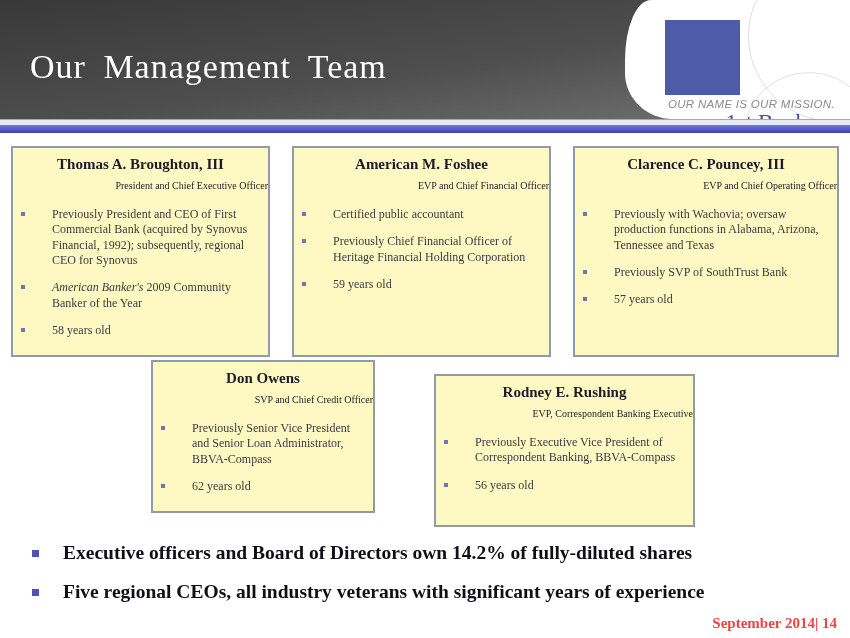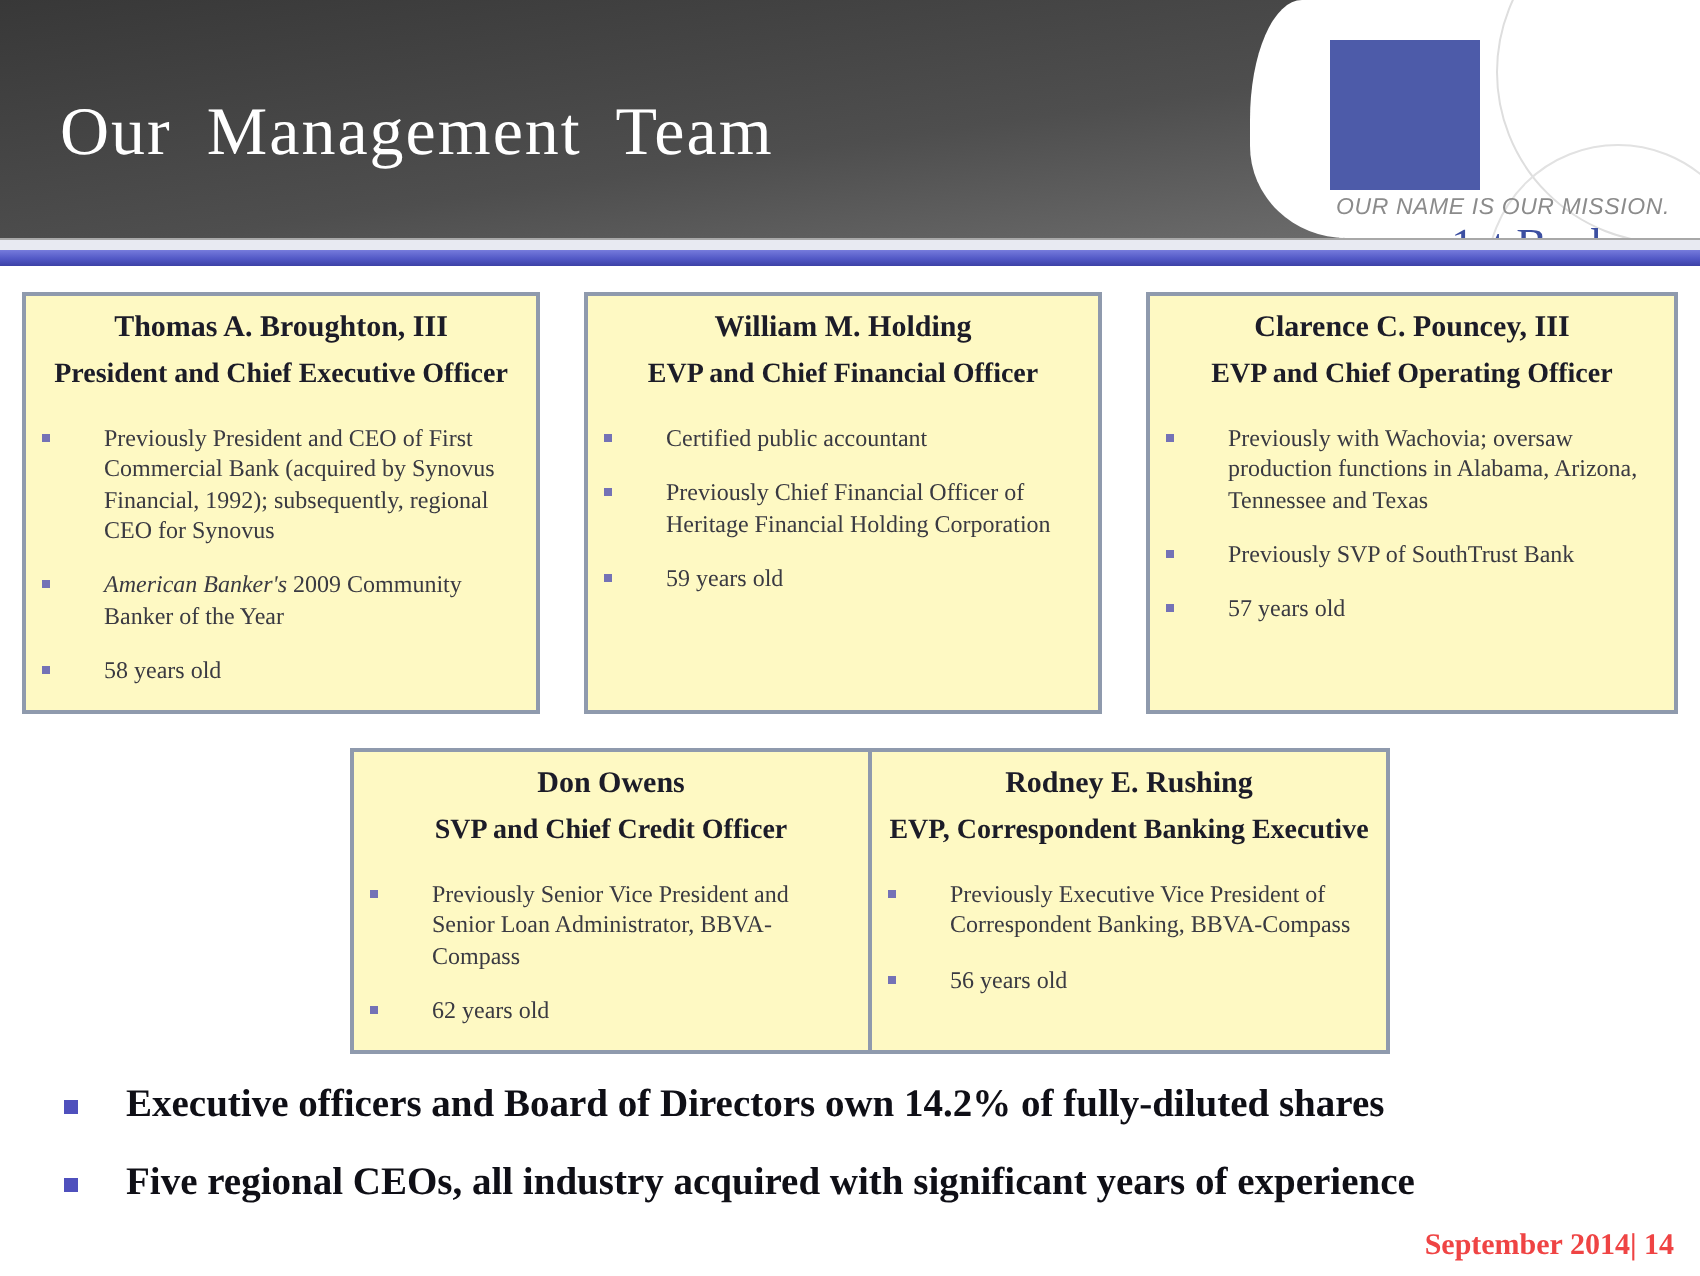--- a/index.html
+++ b/index.html
@@ -102,23 +102,23 @@
   }
   .tb-name {
     margin-top: 8px;
     text-align: center;
     font-weight: bold;
     font-size: 15px;
     color: #1c1c28;
   }
   .tb-title {
     margin-top: 7px;
-    text-align: center;
-    font-weight: bold;
-    font-size: 14px;
+    text-align: right;
+    font-weight: normal;
+    font-size: 10px;
     color: #1c1c28;
   }
   .tb-bullets {
     list-style: none;
     margin: 16px 0 0 0;
     padding: 0 10px 0 8px;
   }
   .tb-bullets li {
     position: relative;
     padding-left: 31px;
@@ -194,57 +194,57 @@
     <div class="tb-name">Thomas A. Broughton, III</div>
     <div class="tb-title">President and Chief Executive Officer</div>
     <ul class="tb-bullets">
         <li>Previously President and CEO of First Commercial Bank (acquired by Synovus Financial, 1992); subsequently, regional CEO for Synovus</li>
         <li><i>American Banker's</i> 2009 Community Banker of the Year</li>
         <li>58 years old</li>
       </ul>
   </div>
 
   <div class="team-box" style="left:292px; top:146px; width:259px; height:211px;">
-    <div class="tb-name">William M. Holding</div>
+    <div class="tb-name">American M. Foshee</div>
     <div class="tb-title">EVP and Chief Financial Officer</div>
     <ul class="tb-bullets">
         <li>Certified public accountant</li>
         <li>Previously Chief Financial Officer of Heritage Financial Holding Corporation</li>
         <li>59 years old</li>
       </ul>
   </div>
 
   <div class="team-box" style="left:573px; top:146px; width:266px; height:211px;">
     <div class="tb-name">Clarence C. Pouncey, III</div>
     <div class="tb-title">EVP and Chief Operating Officer</div>
     <ul class="tb-bullets">
         <li>Previously with Wachovia; oversaw production functions in Alabama, Arizona, Tennessee and Texas</li>
         <li>Previously SVP of SouthTrust Bank</li>
         <li>57 years old</li>
       </ul>
   </div>
 
-  <div class="team-box" style="left:151px; top:374px; width:261px; height:153px;margin-left:24px;">
+  <div class="team-box" style="left:151px; top:360px; width:224px; height:153px;">
     <div class="tb-name">Don Owens</div>
     <div class="tb-title">SVP and Chief Credit Officer</div>
     <ul class="tb-bullets">
         <li>Previously Senior Vice President and Senior Loan Administrator, BBVA-Compass</li>
         <li>62 years old</li>
       </ul>
   </div>
 
   <div class="team-box" style="left:434px; top:374px; width:261px; height:153px;">
     <div class="tb-name">Rodney E. Rushing</div>
     <div class="tb-title">EVP, Correspondent Banking Executive</div>
     <ul class="tb-bullets">
         <li>Previously Executive Vice President of Correspondent Banking, BBVA-Compass</li>
         <li>56 years old</li>
       </ul>
   </div>
 
   <ul class="summary">
     <li>Executive officers and Board of Directors own 14.2% of fully-diluted shares</li>
-    <li>Five regional CEOs, all industry acquired with significant years of experience</li>
+    <li>Five regional CEOs, all industry veterans with significant years of experience</li>
   </ul>
 
   <div class="footer">September 2014| 14</div>
 
 </div>
 
 </body></html>

